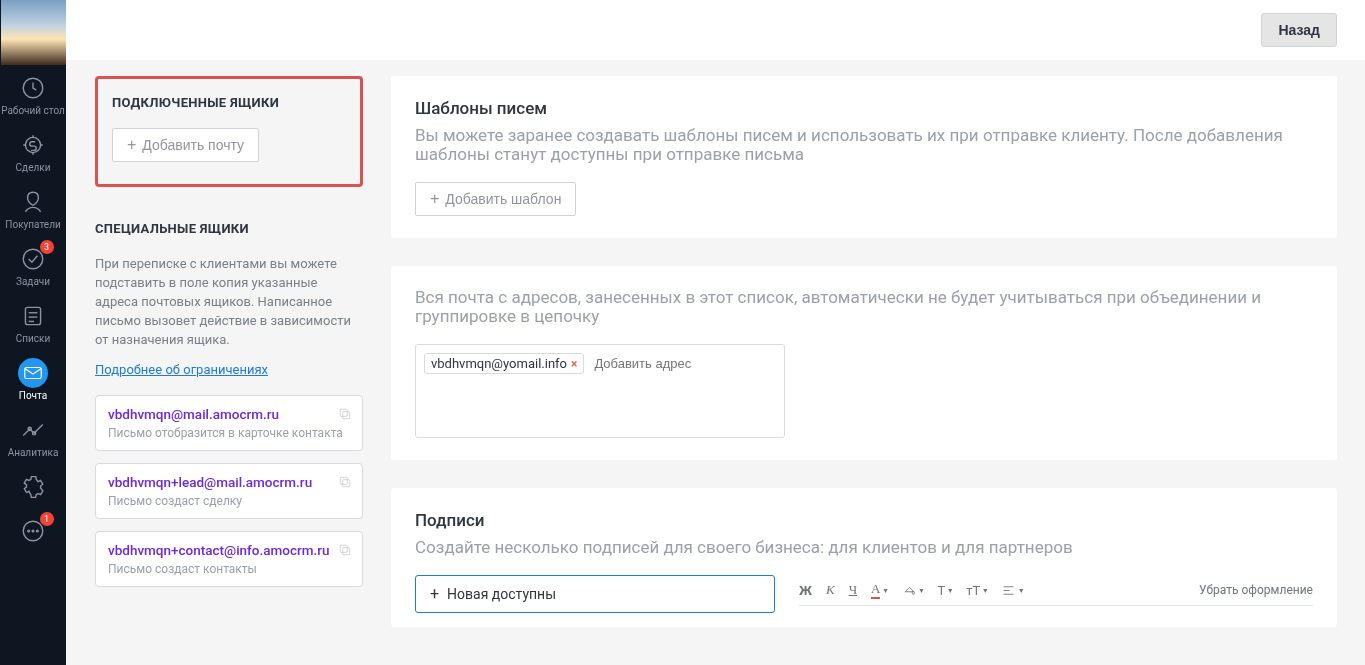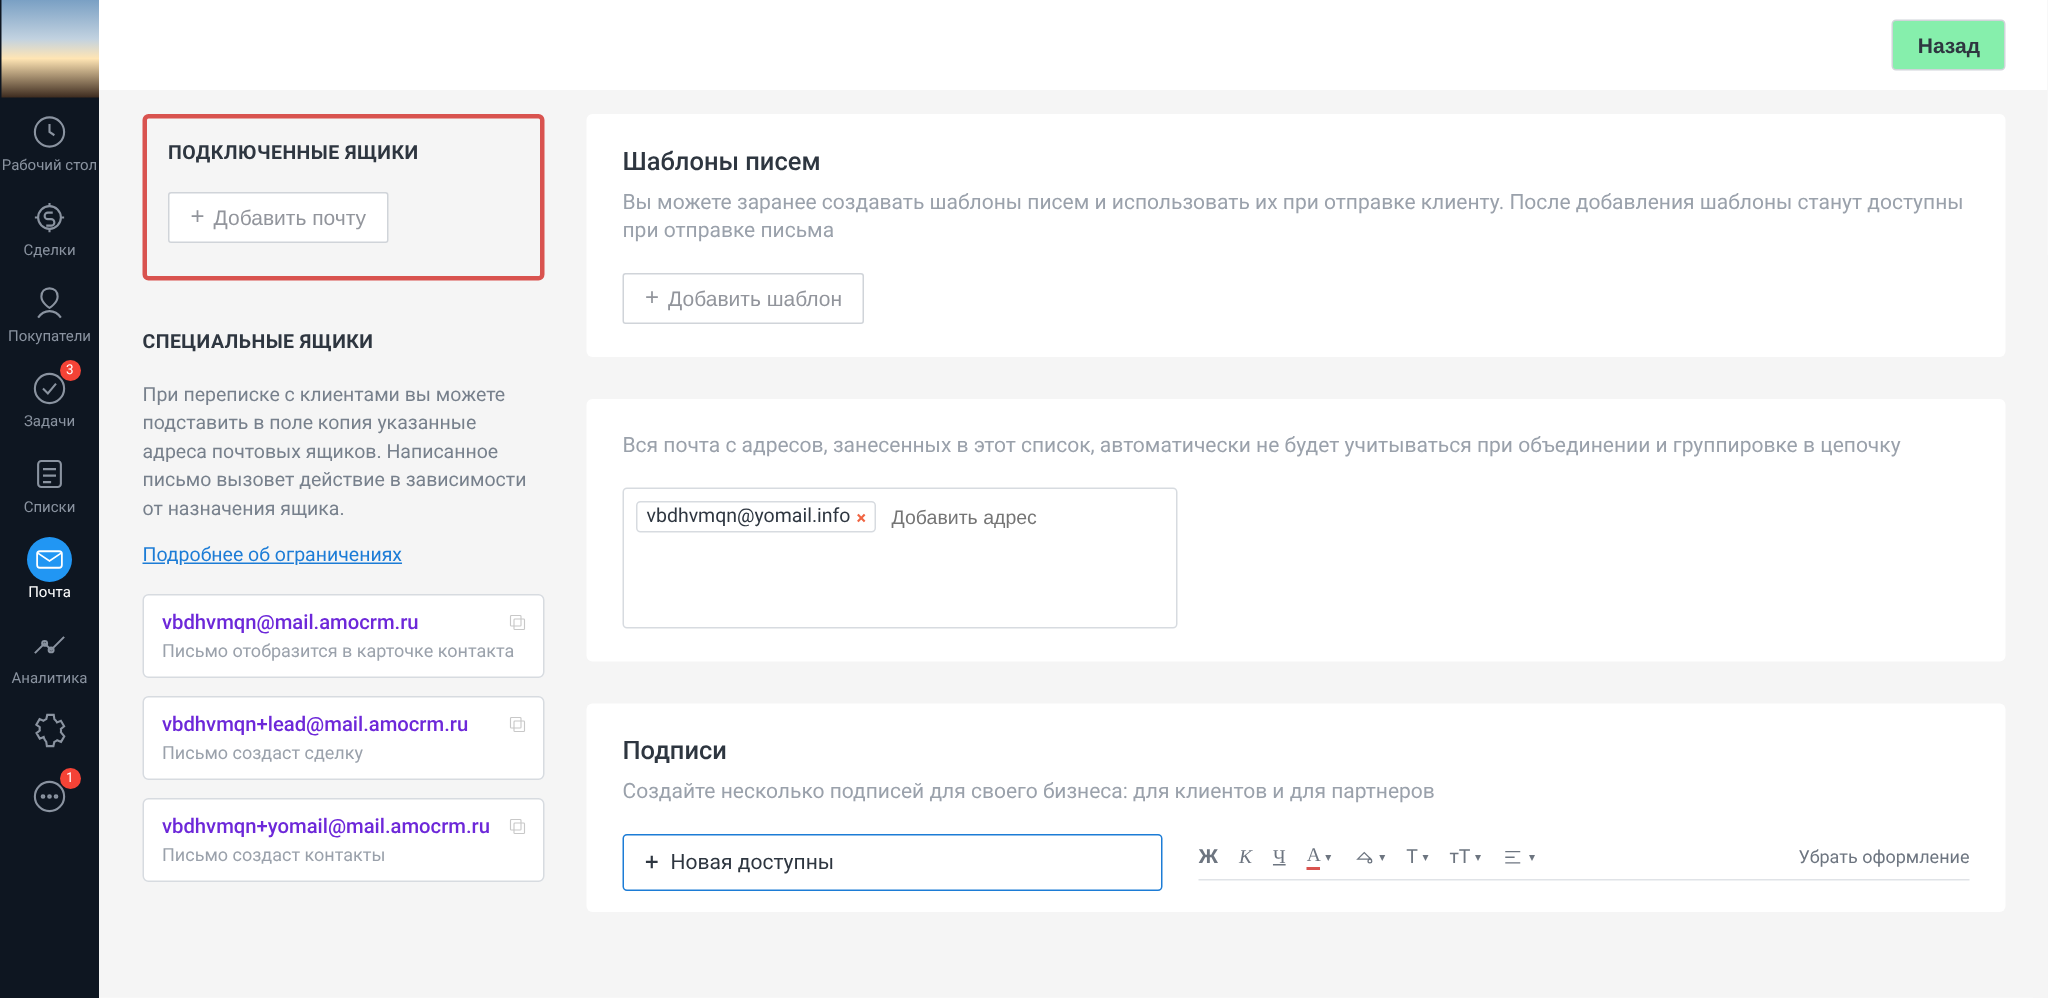--- a/index.html
+++ b/index.html
@@ -60,21 +60,21 @@
     display:flex; flex-direction:column;
     overflow-y:auto;
   }
   .topbar {
     height:60px; min-height:60px;
     display:flex; align-items:center; justify-content:flex-end;
     padding:0 28px 0 0;
     background:#fff;
   }
   .back-btn {
-    border:1px solid #d0d4d9; background:#86efac;
+    border:1px solid #d0d4d9; background:#e5e5e5;
     padding:8px 16px; font-size:14px; font-weight:600;
     cursor:pointer; border-radius:3px;
     color:#2e3640;
   }
 
   .content {
     display:flex;
     padding: 0 0 0 12px;
     background:#f5f5f5;
     flex:1;
@@ -142,21 +142,21 @@
   }
   .card {
     background:#fff; border-radius:4px;
     padding:22px 24px;
   }
   .card h3 {
     font-size:17px; font-weight:500; color:#2e3640;
     margin-bottom:8px;
   }
   .card p.sub {
-    font-size:14px; color:#9aa1ab; line-height:19px;
+    font-size:17px; color:#9aa1ab; line-height:19px;
     margin-bottom:18px;
   }
 
   .tag-box {
     border:1px solid #d7dbe0; border-radius:3px;
     min-height:94px; padding:8px;
     display:flex; flex-wrap:wrap; align-content:flex-start; gap:6px;
     max-width:370px;
   }
   .tag {
@@ -349,21 +349,21 @@
         <div class="sub">Письмо создаст сделку</div>
       </div>
 
       <div class="mailbox-card">
         <span class="copy-icon">
           <svg viewBox="0 0 24 24">
               <rect x="8" y="8" width="12" height="12" rx="1"></rect>
               <rect x="4" y="4" width="12" height="12" rx="1"></rect>
             </svg>
         </span>
-        <div class="addr">vbdhvmqn+yomail@mail.amocrm.ru</div>
+        <div class="addr">vbdhvmqn+contact@info.amocrm.ru</div>
         <div class="sub">Письмо создаст контакты</div>
       </div>
     </div>
 
     <div class="rightcol">
 
       <div class="card">
         <h3>Шаблоны писем</h3>
         <p class="sub">Вы можете заранее создавать шаблоны писем и использовать их при отправке клиенту. После добавления шаблоны станут доступны при отправке письма</p>
         <button class="add-btn">

